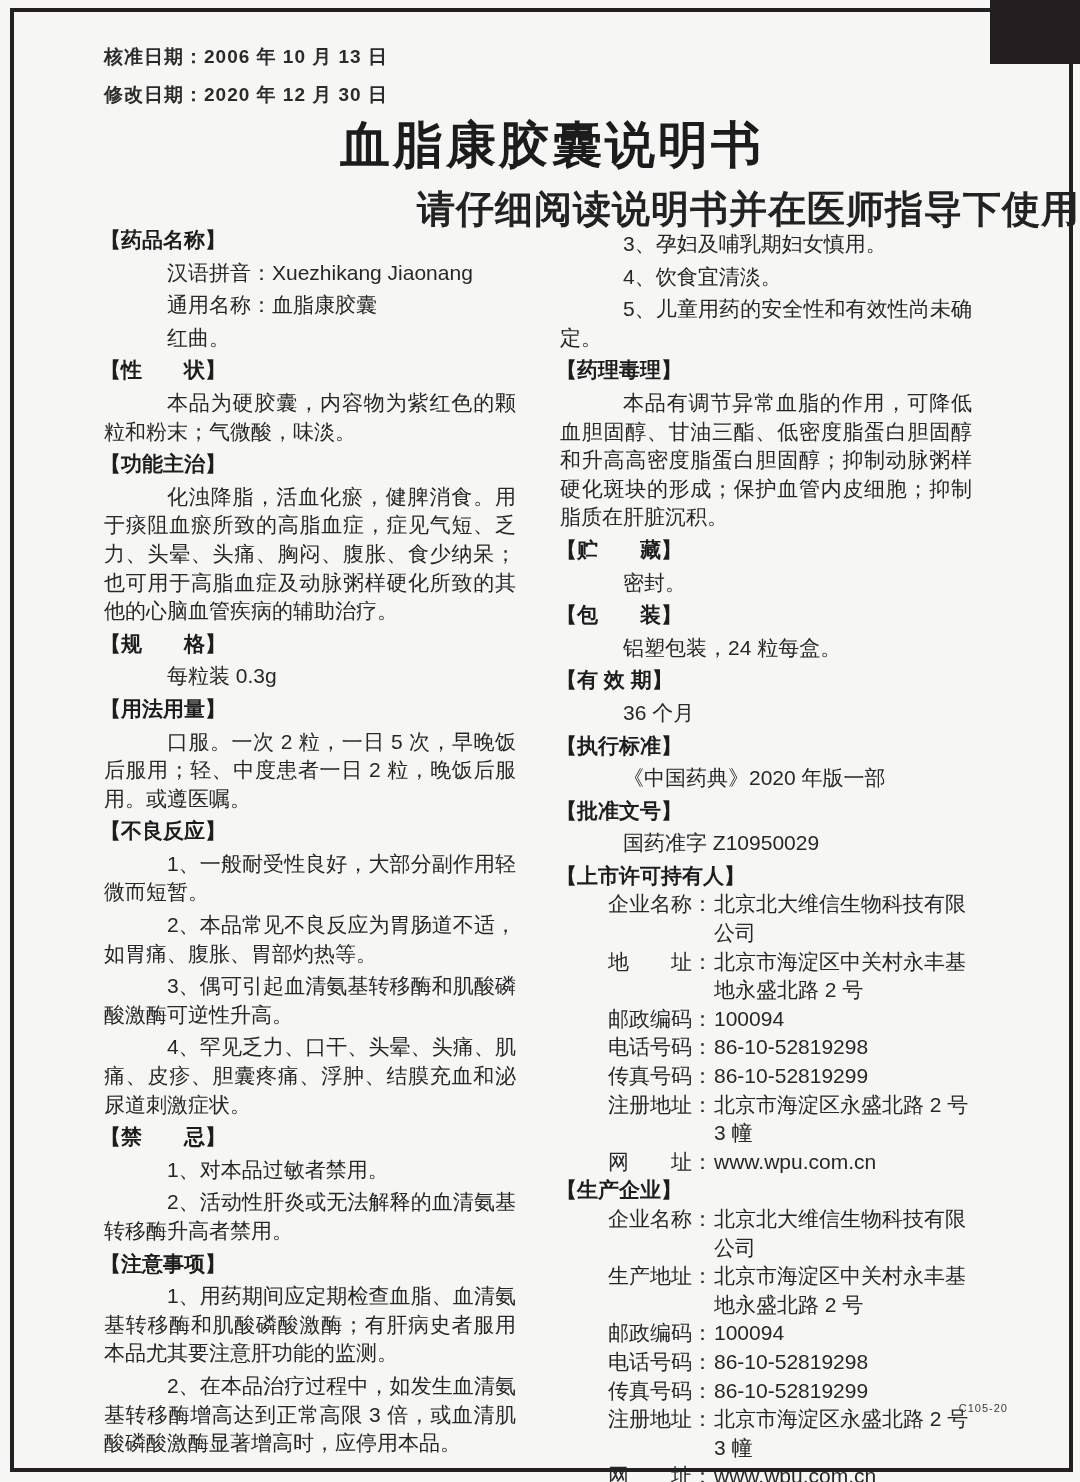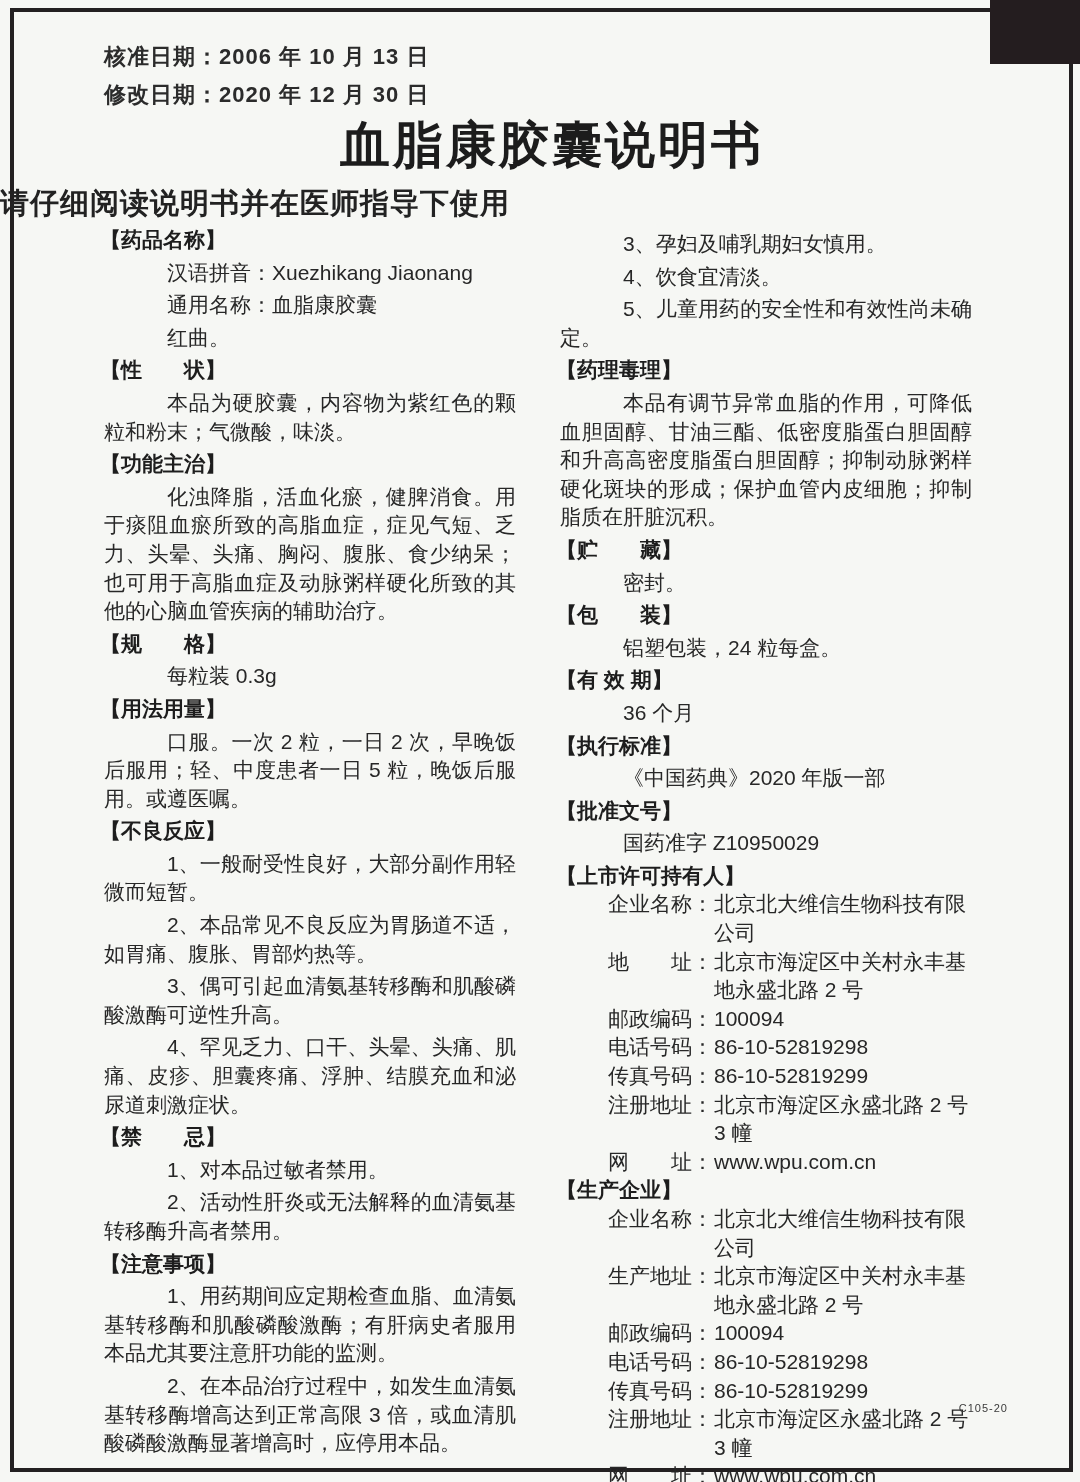--- a/index.html
+++ b/index.html
@@ -20,42 +20,42 @@
   .corner-mark {
     position: absolute;
     top: 0; right: 0;
     width: 90px; height: 64px;
     background: #241d1f;
     z-index: 5;
   }
   .dates {
     position: absolute;
     left: 104px; top: 38px;
-    font-size: 22px;
+    font-size: 19px;
     font-weight: bold;
     line-height: 38px;
     letter-spacing: 1px;
     color: #2b2b2b;
   }
   .doc-title {
     position: absolute;
     left: 0; right: 0; top: 112px;
     text-align: center;
     font-size: 50px;
     font-weight: bold;
     letter-spacing: 3px;
     color: #1c1c1c;
     margin: 0;
     padding-left: 24px;
   }
   .doc-subtitle {
     position: absolute;
     left: 0; right: 0; top: 184px;
-    text-align: left;
-    font-size: 29px;
+    text-align: right;
+    font-size: 38px;
     font-weight: bold;
     letter-spacing: 1px;
     color: #222;
   }
   .columns {
     position: absolute;
     left: 100px; top: 226px;
     width: 894px;
     display: flex;
     gap: 36px;
@@ -116,21 +116,21 @@
       <p>汉语拼音：Xuezhikang Jiaonang</p>
       <p>通用名称：血脂康胶囊</p>
       <p>红曲。</p>
       <div class="sec-header">【性　　状】</div>
       <p>本品为硬胶囊，内容物为紫红色的颗粒和粉末；气微酸，味淡。</p>
       <div class="sec-header">【功能主治】</div>
       <p>化浊降脂，活血化瘀，健脾消食。用于痰阻血瘀所致的高脂血症，症见气短、乏力、头晕、头痛、胸闷、腹胀、食少纳呆；也可用于高脂血症及动脉粥样硬化所致的其他的心脑血管疾病的辅助治疗。</p>
       <div class="sec-header">【规　　格】</div>
       <p>每粒装 0.3g</p>
       <div class="sec-header">【用法用量】</div>
-      <p>口服。一次 2 粒，一日 2 次，早晚饭后服用；轻、中度患者一日 5 粒，晚饭后服用。或遵医嘱。</p>
+      <p>口服。一次 2 粒，一日 5 次，早晚饭后服用；轻、中度患者一日 2 粒，晚饭后服用。或遵医嘱。</p>
       <div class="sec-header">【不良反应】</div>
       <p>1、一般耐受性良好，大部分副作用轻微而短暂。</p>
       <p>2、本品常见不良反应为胃肠道不适，如胃痛、腹胀、胃部灼热等。</p>
       <p>3、偶可引起血清氨基转移酶和肌酸磷酸激酶可逆性升高。</p>
       <p>4、罕见乏力、口干、头晕、头痛、肌痛、皮疹、胆囊疼痛、浮肿、结膜充血和泌尿道刺激症状。</p>
       <div class="sec-header">【禁　　忌】</div>
       <p>1、对本品过敏者禁用。</p>
       <p>2、活动性肝炎或无法解释的血清氨基转移酶升高者禁用。</p>
       <div class="sec-header">【注意事项】</div>
       <p>1、用药期间应定期检查血脂、血清氨基转移酶和肌酸磷酸激酶；有肝病史者服用本品尤其要注意肝功能的监测。</p>

